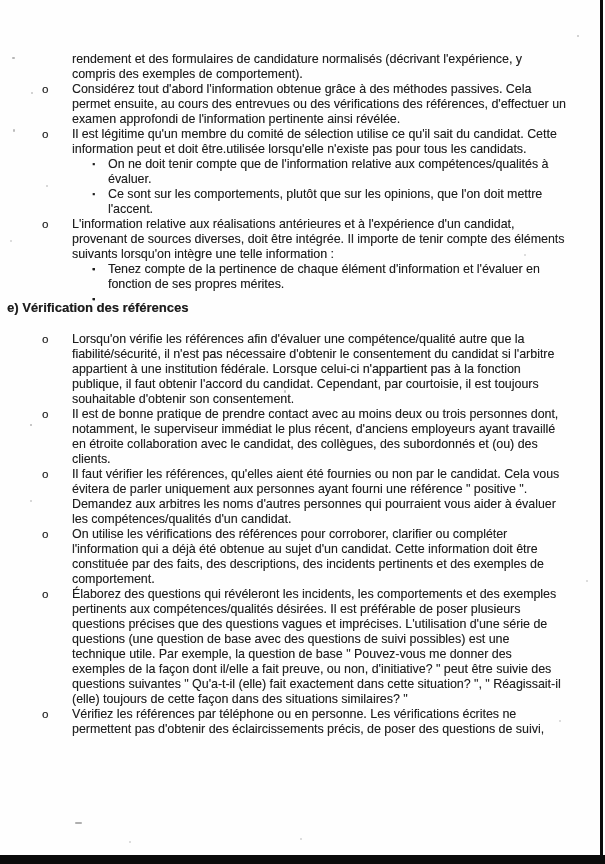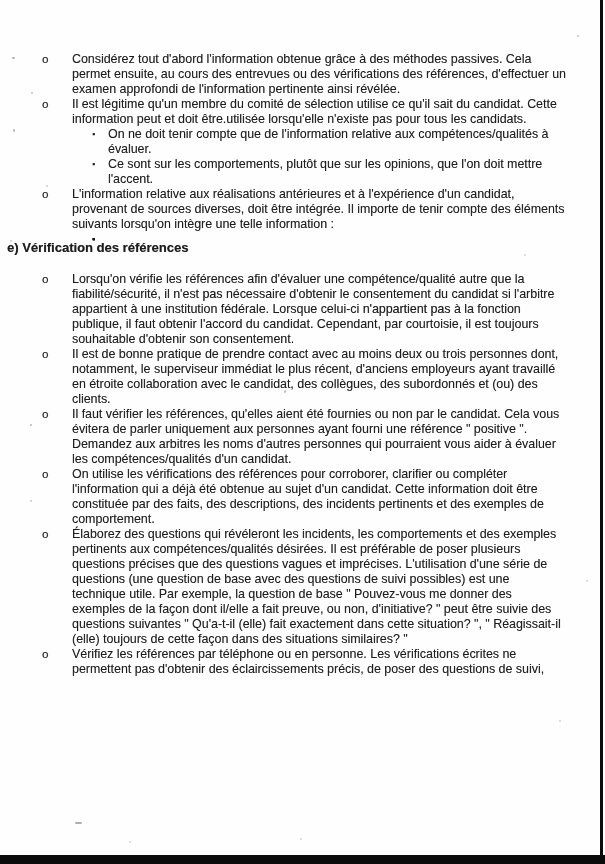--- a/index.html
+++ b/index.html
@@ -49,20 +49,21 @@
   }
   .speck{position:absolute;background:#6d6d6d;border-radius:1px;}
 </style>
 </head>
 <body>
 
 <div class="page">
 
   <div class="doc">
 
+    <p class="cont">rendement et des formulaires de candidature normalisés (décrivant l'expérience, y compris des exemples de comportement).</p>
 
     <div class="item l1">
       <span class="mk">o</span>
       <span class="tx">Considérez tout d'abord l'information obtenue grâce à des méthodes passives. Cela permet ensuite, au cours des entrevues ou des vérifications des références, d'effectuer un examen approfondi de l'information pertinente ainsi révélée.</span>
     </div>
 
     <div class="item l1">
       <span class="mk">o</span>
       <span class="tx">Il est légitime qu'un membre du comité de sélection utilise ce qu'il sait du candidat. Cette information peut et doit être.utilisée lorsqu'elle n'existe pas pour tous les candidats.</span>
     </div>
@@ -79,20 +80,21 @@
     <div class="item l1">
       <span class="mk">o</span>
       <span class="tx">L'information relative aux réalisations antérieures et à l'expérience d'un candidat, provenant de sources diverses, doit être intégrée. Il importe de tenir compte des éléments suivants lorsqu'on intègre une telle information :</span>
     </div>
 
     <div class="item l2">
       <span class="mk">▪</span>
     </div>
     <div class="item l2">
       <span class="mk">▪</span>
+      <span class="tx">Tenez compte de la pertinence de chaque élément d'information et l'évaluer en fonction de ses propres mérites.</span>
     </div>
     <div class="item l2">
       <span class="mk">▪</span>
     </div>
     <div class="item l2">
       <span class="mk">▪</span>
     </div>
 
     <h2 class="heading">e) Vérification des références</h2>
 

